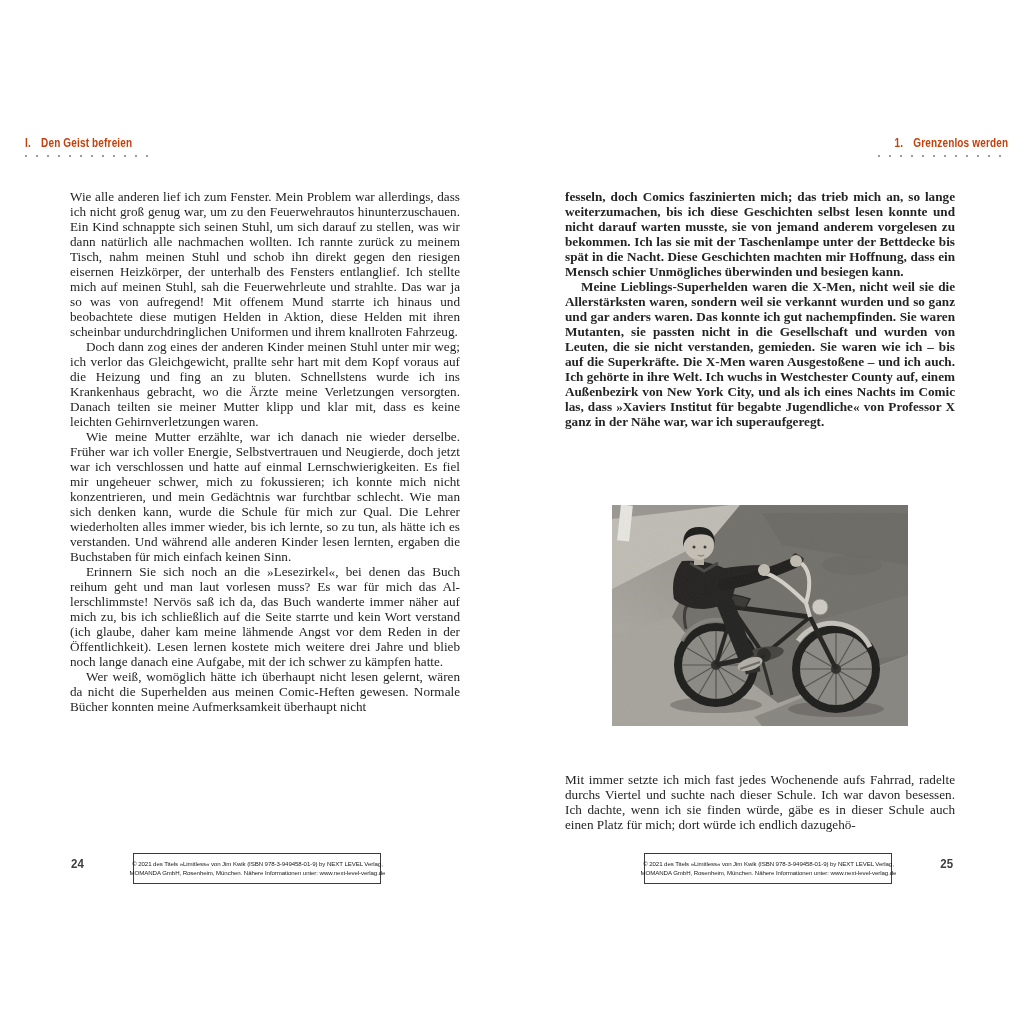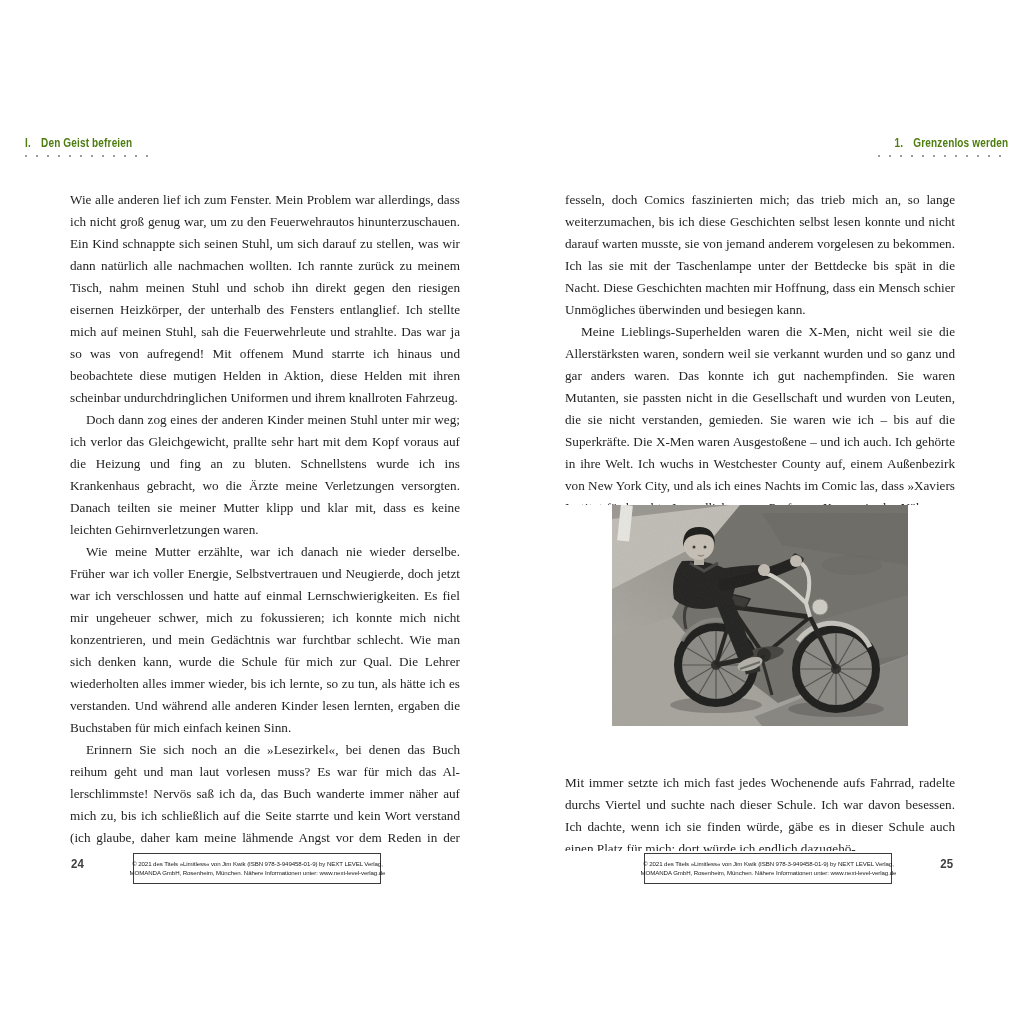--- a/index.html
+++ b/index.html
@@ -1,37 +1,37 @@
 <!DOCTYPE html>
 <html lang="de"><head>
 <meta charset="utf-8">
 <style>
   html,body{margin:0;padding:0;background:#ffffff;}
   .sheet{position:relative;width:1024px;height:1024px;background:#ffffff;overflow:hidden;
          font-family:"Liberation Serif", serif;color:#242424;}
   
   .running-head{position:absolute;top:136px;font-family:"Liberation Sans", sans-serif;
-                font-size:12.5px;font-weight:700;color:#4d7c0f;letter-spacing:.2px;}
+                font-size:12.5px;font-weight:700;color:#c2410c;letter-spacing:.2px;}
   .running-head .rh-text{display:inline-block;transform:scaleX(.8);white-space:pre;}
   #head-left{left:25px;}
   #head-left .rh-text{transform-origin:left center;}
   #head-right{right:16px;text-align:right;}
   #head-right .rh-text{transform-origin:right center;}
   .dotted-rule{height:2px;margin-top:5px;
                background-image:repeating-linear-gradient(90deg,#9b9b9b 0 2px,transparent 2px 11px);}
   #head-left .dotted-rule{width:127px;}
   #head-right .dotted-rule{width:130px;margin-left:auto;}
   
   .text-col{position:absolute;width:390px;}
   #col-left{left:70px;top:189px;height:662px;overflow:hidden;}
   #col-right{left:565px;top:189px;height:662px;overflow:hidden;}
-  .text-col p{margin:0;font-size:13.2px;line-height:22px;text-align:justify;
+  .text-col p{margin:0;font-size:13.2px;line-height:15px;text-align:justify;
               text-indent:16px;hyphens:manual;-webkit-hyphens:manual;}
   .text-col p.flush{text-indent:0;}
-  .rp-text1{height:316px;overflow:hidden;}
+  .rp-text1{height:316px;overflow:hidden;font-weight:bold;}
   .photo-fig{margin:0 auto;width:296px;height:221px;display:block;}
   .rp-text2{margin-top:46px;height:84px;overflow:hidden;}
   
   .footer-box{position:absolute;top:853px;width:248px;height:31px;border:1px solid #3b3b3b;
               box-sizing:border-box;background:#fff;display:flex;align-items:center;justify-content:center;}
   #footer-left{left:133px;}
   #footer-right{left:644px;}
   .footer-inner{font-family:"Liberation Sans", sans-serif;font-size:7.2px;line-height:10.5px;
                 letter-spacing:-.1px;text-align:center;color:#1a1a1a;transform:scale(.85);
                 transform-origin:center center;}
@@ -53,20 +53,21 @@
   <div class="running-head" id="head-right">
     <span class="rh-text">1. Grenzenlos werden</span>
     <div class="dotted-rule"></div>
   </div>
 
   <div class="text-col" id="col-left">
     <p class="flush">Wie alle anderen lief ich zum Fenster. Mein Problem war allerdings, dass ich nicht groß genug war, um zu den Feuerwehr­autos hinun­terzuschauen. Ein Kind schnappte sich seinen Stuhl, um sich dar­auf zu stellen, was wir dann natürlich alle nach­machen wollten. Ich rannte zurück zu meinem Tisch, nahm meinen Stuhl und schob ihn direkt gegen den riesigen eisernen Heizkörper, der unterhalb des Fensters entlanglief. Ich stellte mich auf meinen Stuhl, sah die Feuerwehrleute und strahlte. Das war ja so was von aufregend! Mit offenem Mund starrte ich hinaus und beobachtete diese mutigen Helden in Aktion, diese Helden mit ihren scheinbar undurchdring­lichen Uniformen und ihrem knallroten Fahrzeug.</p>
     <p>Doch dann zog eines der anderen Kinder meinen Stuhl unter mir weg; ich verlor das Gleichgewicht, prallte sehr hart mit dem Kopf voraus auf die Heizung und fing an zu bluten. Schnellstens wurde ich ins Krankenhaus gebracht, wo die Ärzte meine Verlet­zungen versorgten. Danach teilten sie meiner Mutter klipp und klar mit, dass es keine leichten Gehirnverletzungen waren.</p>
     <p>Wie meine Mutter erzählte, war ich danach nie wieder derselbe. Früher war ich voller Energie, Selbstvertrauen und Neugierde, doch jetzt war ich verschlossen und hatte auf einmal Lernschwierig­keiten. Es fiel mir ungeheuer schwer, mich zu fokussieren; ich konnte mich nicht konzentrieren, und mein Gedächtnis war furchtbar schlecht. Wie man sich denken kann, wurde die Schule für mich zur Qual. Die Lehrer wiederholten alles immer wieder, bis ich lernte, so zu tun, als hätte ich es verstanden. Und während alle anderen Kinder lesen lernten, ergaben die Buchstaben für mich einfach keinen Sinn.</p>
     <p>Erinnern Sie sich noch an die »Lesezirkel«, bei denen das Buch reihum geht und man laut vorlesen muss? Es war für mich das Al­lerschlimmste! Nervös saß ich da, das Buch wanderte immer näher auf mich zu, bis ich schließlich auf die Seite starrte und kein Wort verstand (ich glaube, daher kam meine lähmende Angst vor dem Reden in der Öffent­lichkeit). Lesen lernen kostete mich weitere drei Jahre und blieb noch lange danach eine Aufgabe, mit der ich schwer zu kämpfen hatte.</p>
+    <p>Wer weiß, womöglich hätte ich überhaupt nicht lesen gelernt, wären da nicht die Superhelden aus meinen Comic-Heften gewesen. Normale Bücher konnten meine Aufmerk­samkeit überhaupt nicht</p>
   </div>
 
   <div class="text-col" id="col-right">
     <div class="rp-text1">
       <p class="flush">fesseln, doch Comics faszinierten mich; das trieb mich an, so lange weiterzu­machen, bis ich diese Geschichten selbst lesen konnte und nicht darauf warten musste, sie von jemand anderem vorgelesen zu bekommen. Ich las sie mit der Taschenlampe unter der Bettdecke bis spät in die Nacht. Diese Geschichten machten mir Hoffnung, dass ein Mensch schier Unmögliches überwinden und besiegen kann.</p>
       <p>Meine Lieblings-Superhelden waren die X-Men, nicht weil sie die Allerstärksten waren, sondern weil sie verkannt wurden und so ganz und gar anders waren. Das konnte ich gut nachempfinden. Sie waren Mutanten, sie passten nicht in die Gesell­schaft und wurden von Leuten, die sie nicht verstanden, gemieden. Sie waren wie ich – bis auf die Superkräfte. Die X-Men waren Ausgesto­ßene – und ich auch. Ich gehörte in ihre Welt. Ich wuchs in Westchester County auf, einem Außenbezirk von New York City, und als ich eines Nachts im Comic las, dass »Xaviers Institut für begabte Jugendli­che« von Professor X ganz in der Nähe war, war ich superaufgeregt.</p>
     </div>
 
     <svg class="photo-fig" viewBox="0 0 296 221" role="img" aria-label="Schwarzweißfoto: Junge auf einem Fahrrad mit Bananensattel und hohem Lenker">
       <defs>

